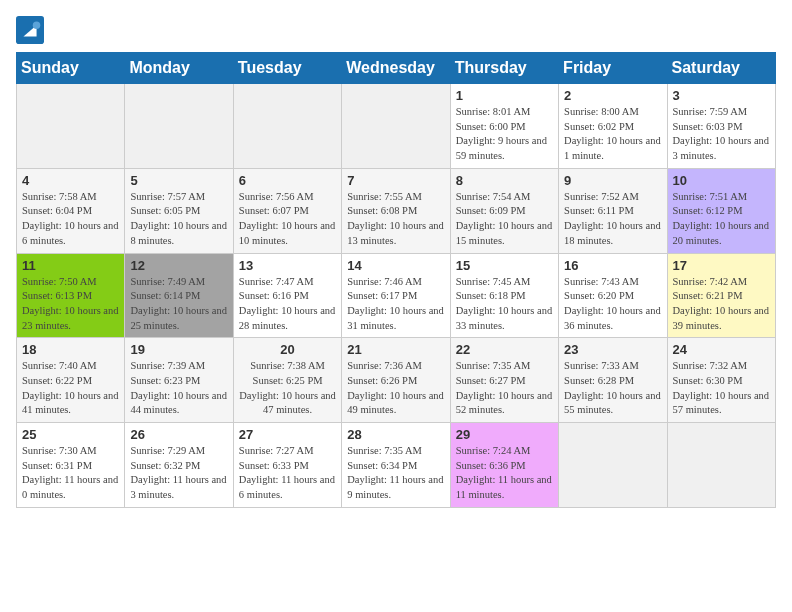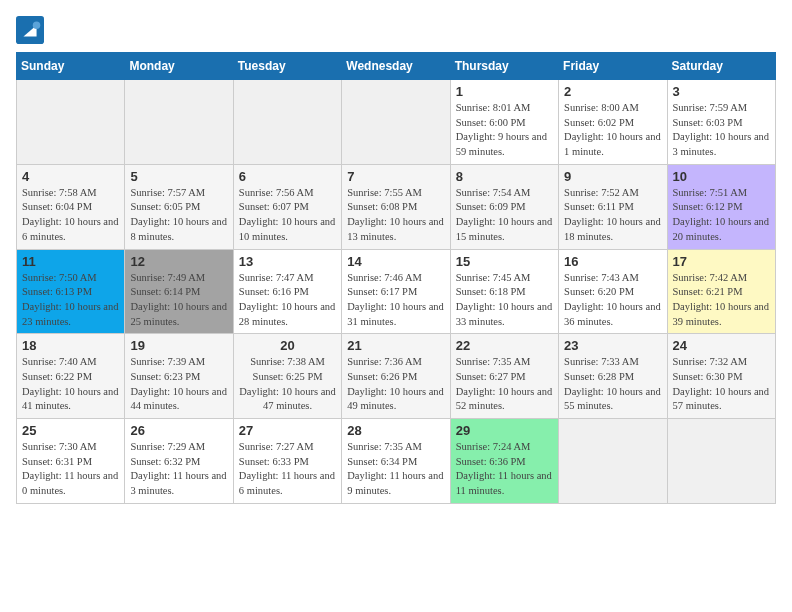--- a/index.html
+++ b/index.html
@@ -50,21 +50,21 @@
     table {
       width: 100%;
       border-collapse: collapse;
       font-size: 11px;
     }
     thead th {
       background-color: #1a6faf;
       color: #fff;
       padding: 6px 4px;
       text-align: left;
-      font-size: 12px;
+      font-size: 16px;
       font-weight: bold;
       border: 1px solid #1a6faf;
     }
     tbody td {
       border: 1px solid #ccc;
       vertical-align: top;
       padding: 4px 5px;
       width: calc(100% / 7);
       height: 80px;
       background: #fff;
@@ -188,21 +188,21 @@
 Daylight: 10 hours and 18 minutes.</div>
         </td>
         <td style="background: #c4b5fd;">
           <span class="day-number">10</span>
           <div class="day-info">Sunrise: 7:51 AM
 Sunset: 6:12 PM
 Daylight: 10 hours and 20 minutes.</div>
         </td>
       </tr>
       <tr>
-        <td style="background: #0ea5e9;">
+        <td style="background: #84cc16;">
           <span class="day-number">11</span>
           <div class="day-info">Sunrise: 7:50 AM
 Sunset: 6:13 PM
 Daylight: 10 hours and 23 minutes.</div>
         </td>
         <td style="background: #a3a3a3;">
           <span class="day-number">12</span>
           <div class="day-info">Sunrise: 7:49 AM
 Sunset: 6:14 PM
 Daylight: 10 hours and 25 minutes.</div>
@@ -300,21 +300,21 @@
           <div class="day-info">Sunrise: 7:27 AM
 Sunset: 6:33 PM
 Daylight: 11 hours and 6 minutes.</div>
         </td>
         <td style="background: rgb(255, 255, 255); margin-top: 14px;">
           <span class="day-number">28</span>
           <div class="day-info">Sunrise: 7:35 AM
 Sunset: 6:34 PM
 Daylight: 11 hours and 9 minutes.</div>
         </td>
-        <td style="background: #86efac; margin-top: 37px;">
+        <td style="background: #f0abfc; margin-top: 37px;">
           <span class="day-number">29</span>
           <div class="day-info">Sunrise: 7:24 AM
 Sunset: 6:36 PM
 Daylight: 11 hours and 11 minutes.</div>
         </td>
         <td class="empty-cell"></td>
         <td class="empty-cell"></td>
       </tr>
     </tbody>
 </table>

